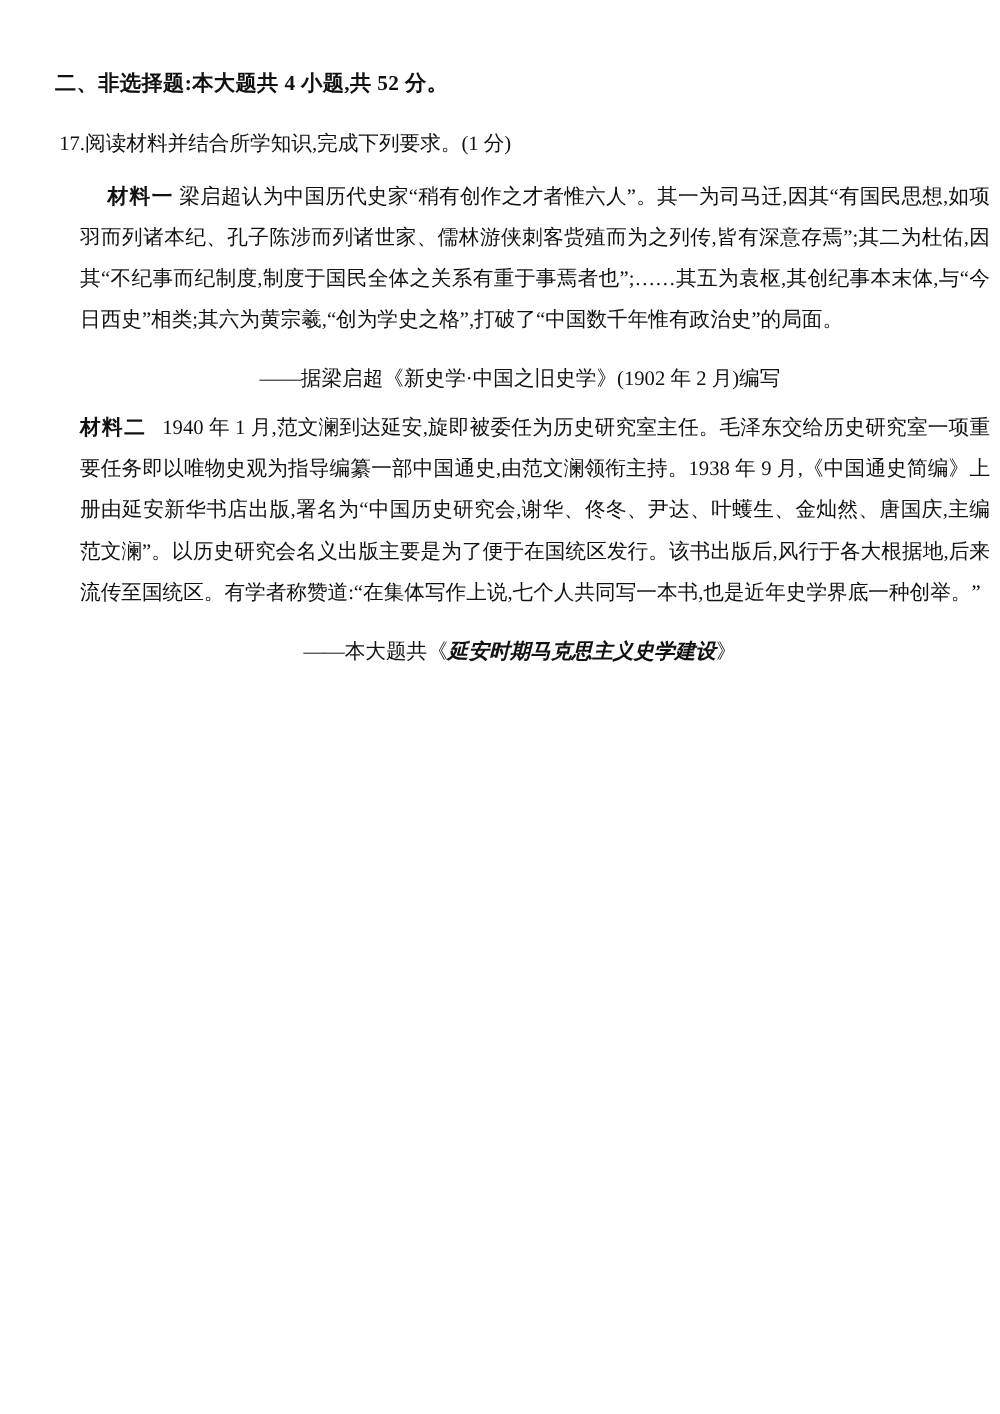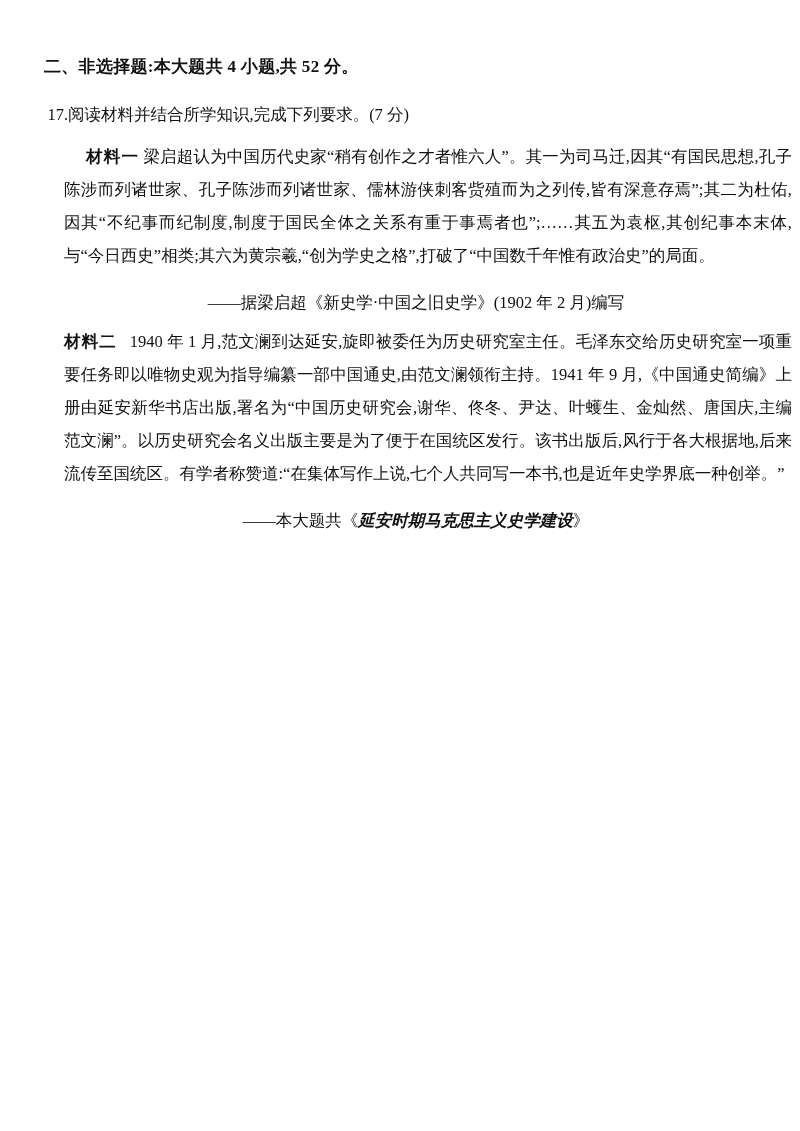--- a/index.html
+++ b/index.html
@@ -90,35 +90,35 @@
 <body>
 
 <div class="page">
   <div class="content">
 
     <div class="section-head">二、非选择题:本大题共 4 小题,共 52 分。</div>
 
     <div class="q-block">
 
       <div class="q-stem">
-        <span class="q-num">17.</span><span>阅读材料并结合所学知识,完成下列要求。(7 分)</span>
+        <span class="q-num">17.</span><span>阅读材料并结合所学知识,完成下列要求。(1 分)</span>
       </div>
 
       <div class="material material-indent">
         <span class="label">材料一</span>
-        <span>梁启超认为中国历代史家“稍有创作之才者惟六人”。其一为司马迁,因其“有国民思想,孔子陈涉而列诸世家、孔子陈涉而列诸世家、儒林游侠刺客赀殖而为之列传,皆有深意存焉”;其二为杜佑,因其“不纪事而纪制度,制度于国民全体之关系有重于事焉者也”;……其五为袁枢,其创纪事本末体,与“今日西史”相类;其六为黄宗羲,“创为学史之格”,打破了“中国数千年惟有政治史”的局面。</span>
+        <span>梁启超认为中国历代史家“稍有创作之才者惟六人”。其一为司马迁,因其“有国民思想,如项羽而列诸本纪、孔子陈涉而列诸世家、儒林游侠刺客赀殖而为之列传,皆有深意存焉”;其二为杜佑,因其“不纪事而纪制度,制度于国民全体之关系有重于事焉者也”;……其五为袁枢,其创纪事本末体,与“今日西史”相类;其六为黄宗羲,“创为学史之格”,打破了“中国数千年惟有政治史”的局面。</span>
       </div>
 
       <div class="spacer-sm"></div>
 
       <div class="source-line">——据梁启超《新史学·中国之旧史学》(1902 年 2 月)编写</div>
 
       <div class="material">
         <span class="label">材料二</span>
-        &nbsp;&nbsp;<span>1940 年 1 月,范文澜到达延安,旋即被委任为历史研究室主任。毛泽东交给历史研究室一项重要任务即以唯物史观为指导编纂一部中国通史,由范文澜领衔主持。1941 年 9 月,《中国通史简编》上册由延安新华书店出版,署名为“中国历史研究会,谢华、佟冬、尹达、叶蠖生、金灿然、唐国庆,主编范文澜”。以历史研究会名义出版主要是为了便于在国统区发行。该书出版后,风行于各大根据地,后来流传至国统区。有学者称赞道:“在集体写作上说,七个人共同写一本书,也是近年史学界底一种创举。”</span>
+        &nbsp;&nbsp;<span>1940 年 1 月,范文澜到达延安,旋即被委任为历史研究室主任。毛泽东交给历史研究室一项重要任务即以唯物史观为指导编纂一部中国通史,由范文澜领衔主持。1938 年 9 月,《中国通史简编》上册由延安新华书店出版,署名为“中国历史研究会,谢华、佟冬、尹达、叶蠖生、金灿然、唐国庆,主编范文澜”。以历史研究会名义出版主要是为了便于在国统区发行。该书出版后,风行于各大根据地,后来流传至国统区。有学者称赞道:“在集体写作上说,七个人共同写一本书,也是近年史学界底一种创举。”</span>
       </div>
 
       <div class="spacer-sm"></div>
 
       <div class="source-line bold-part">
         <span>——本大题共《</span><b>延安时期马克思主义史学建设</b><span>》</span>
       </div>
 
 
     </div>

